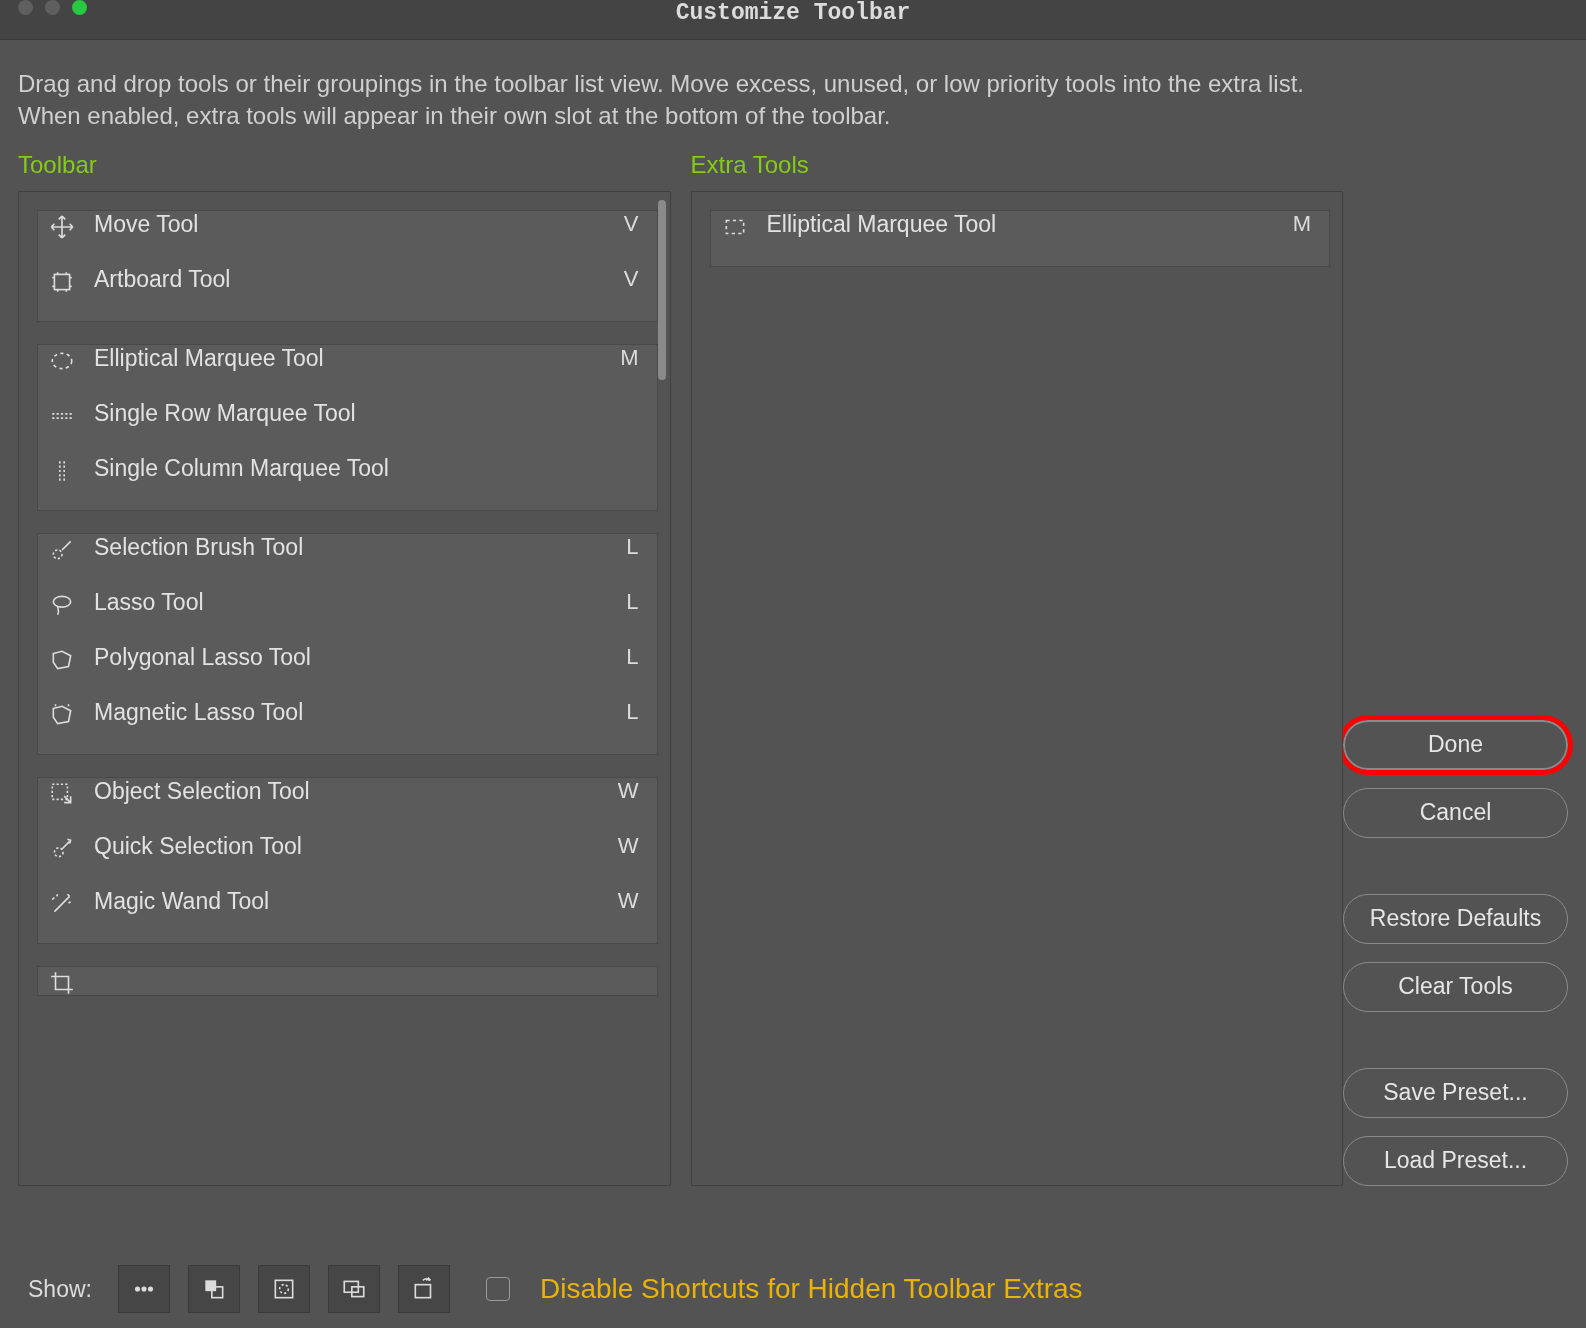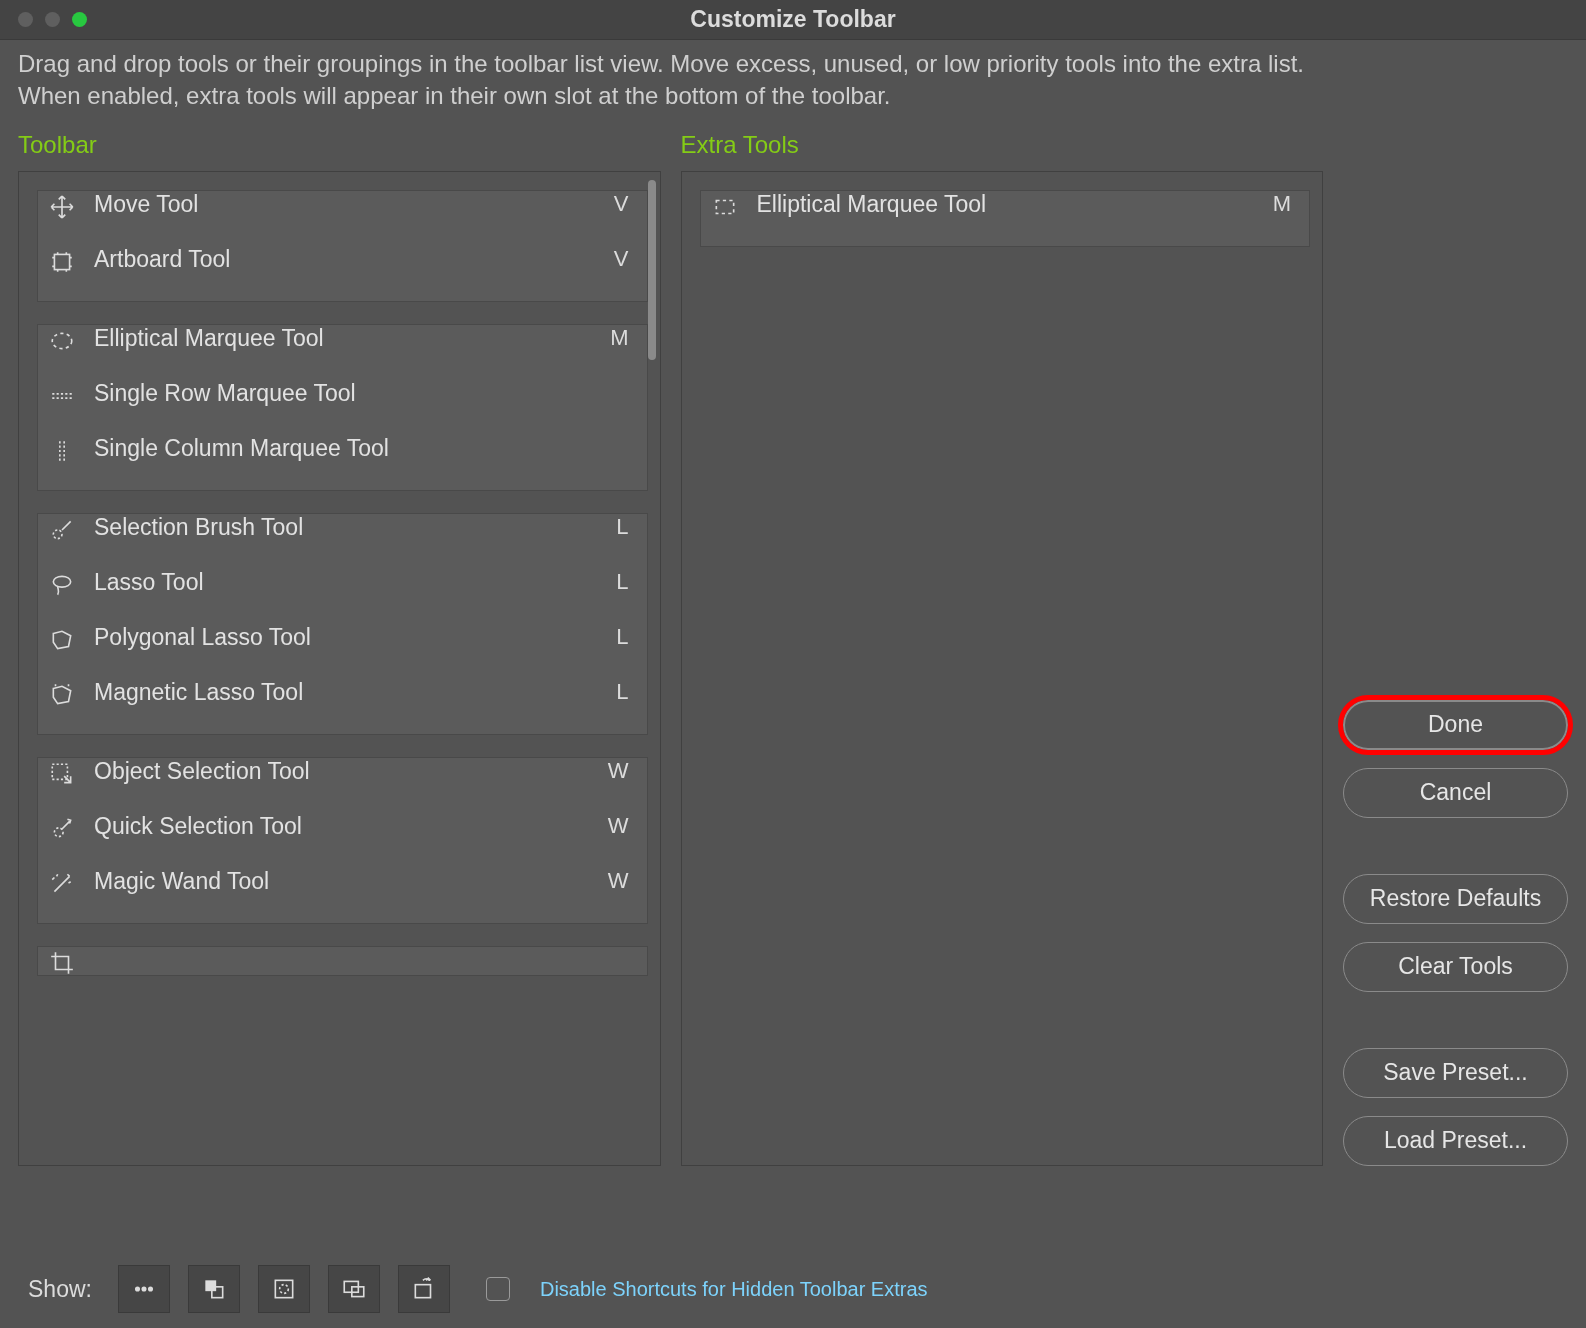--- a/index.html
+++ b/index.html
@@ -8,46 +8,46 @@
     font-family: -apple-system, BlinkMacSystemFont, "Segoe UI", Helvetica, Arial, sans-serif;
     color: #e6e6e6;
     width: 1586px;
     height: 1328px;
     overflow: hidden;
     font-size: 22px;
   }
   .titlebar {
     height: 40px;
     display: flex;
-    align-items: center;
+    align-items: flex-start;
     background: #444444;
     position: relative;
     border-bottom: 1px solid #3a3a3a;
+    font-family: Liberation Mono, monospace;
   }
   .traffic-lights {
     display: flex;
     gap: 12px;
     margin-left: 18px;
   }
   .tl { width: 15px; height: 15px; border-radius: 50%; }
   .tl.close { background: #5f5f5f; }
   .tl.min { background: #5f5f5f; }
   .tl.max { background: #28c840; }
   .title {
     position: absolute;
     left: 0; right: 0;
     text-align: center;
     font-weight: 600;
     color: #dcdcdc;
     font-size: 23px;
   }
   .content {
     display: flex;
-    padding: 8px 18px 0 18px;
-    gap: 20px;
+    padding: 28px 18px 0 18px;
   }
   .left-main { flex: 1; }
   .desc {
     color: #cfcfcf;
     font-size: 24px;
     line-height: 1.35;
     margin-bottom: 18px;
     max-width: 1310px;
   }
   .columns {
@@ -154,21 +154,21 @@
   .toggle-btn svg { width: 26px; height: 26px; stroke: #dcdcdc; fill: none; stroke-width: 1.5; }
   .checkbox {
     width: 24px;
     height: 24px;
     border: 1.5px solid #9a9a9a;
     border-radius: 4px;
     margin-left: 18px;
     margin-right: 12px;
     flex-shrink: 0;
   }
-  .cb-label { color: #7dd3fc; font-size: 20px; }
+  .cb-label { color: #eab308; font-size: 28px; }
   .peek { height: 30px; overflow: hidden; }
 </style>
 </head>
 <body>
 
 <div class="titlebar">
   <div class="traffic-lights">
     <div class="tl close"></div>
     <div class="tl min"></div>
     <div class="tl max"></div>

